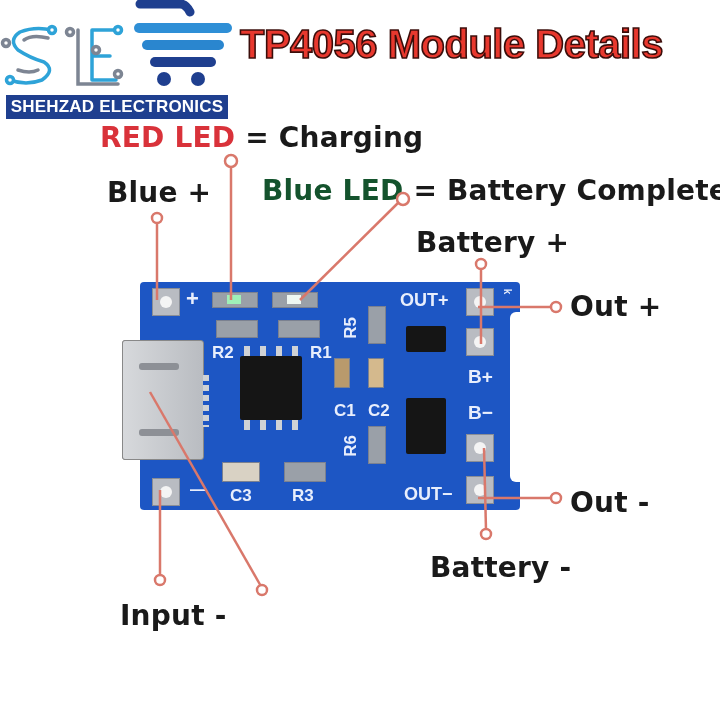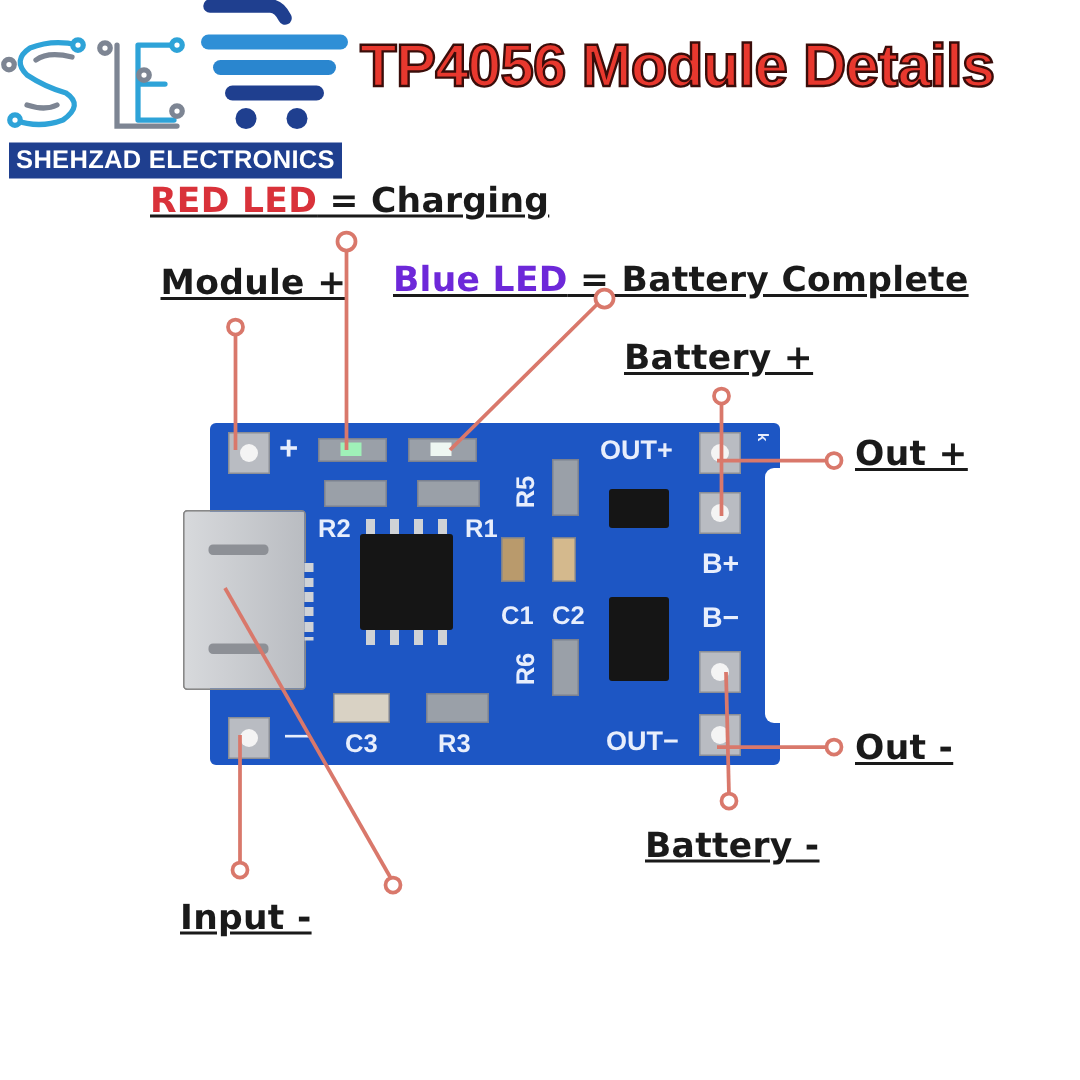--- a/index.html
+++ b/index.html
@@ -1,18 +1,18 @@
 <!DOCTYPE html>
 <html><head>
 <meta charset="utf-8">
 <style>
   html,body{margin:0;padding:0;background:#fff;}
   body{width:720px;height:720px;position:relative;overflow:hidden;font-family:"DejaVu Sans","Liberation Sans",sans-serif;}
   .abs{position:absolute;}
-  .lbl{position:absolute;font-weight:bold;font-size:23px;color:#1a1a1a;white-space:nowrap;letter-spacing:0.2px;text-decoration:underline;}
+  .lbl{position:absolute;font-weight:bold;font-size:28px;color:#1a1a1a;white-space:nowrap;letter-spacing:0.2px;}
   .title{position:absolute;left:240px;top:22px;font-family:"Liberation Sans",sans-serif;font-weight:bold;font-size:40px;color:#e8382e;
     -webkit-text-stroke:1.6px #3a0d0a;letter-spacing:-0.5px;white-space:nowrap;}
   .brand-bar{position:absolute;left:6px;top:95px;width:222px;height:24px;background:#1f3f8f;color:#fff;font-family:"Liberation Sans",sans-serif;
     font-weight:bold;font-size:17px;line-height:24px;text-align:center;letter-spacing:0.2px;}
   .pcb{position:absolute;left:140px;top:282px;width:380px;height:228px;background:#1d56c4;border-radius:4px;}
   .pcb-notch{position:absolute;left:510px;top:312px;width:14px;height:170px;background:#fff;border-radius:6px 0 0 6px;}
   .pad{position:absolute;width:26px;height:26px;background:#b9bcc2;border:1px solid #8a8e96;}
   .pad::after{content:"";position:absolute;left:7px;top:7px;width:12px;height:12px;border-radius:50%;background:#f4f4f4;}
   .silk{position:absolute;color:#e8eefc;font-family:"Liberation Sans",sans-serif;font-weight:bold;font-size:17px;white-space:nowrap;}
   .chip{position:absolute;background:#151515;border-radius:2px;}
@@ -134,23 +134,23 @@
     <circle cx="556" cy="498" r="5"></circle>
     <circle cx="486" cy="534" r="5"></circle>
     <circle cx="160" cy="580" r="5"></circle>
     <circle cx="262" cy="590" r="5"></circle>
   </g>
 </svg>
 
 <div class="lbl" style="left:100px;top:121px">
   <span style="color:#d9323a">RED LED</span><span> = Charging</span>
 </div>
-<div class="lbl" style="left:107px;top:176px">Module +</div>
+<div class="lbl" style="left:107px;top:176px">Blue +</div>
 <div class="lbl" style="left:262px;top:174px">
-  <span style="color:#6d28d9">Blue LED</span><span> = Battery Complete</span>
+  <span style="color:#14532d">Blue LED</span><span> = Battery Complete</span>
 </div>
 <div class="lbl" style="left:416px;top:226px">Battery +</div>
 <div class="lbl" style="left:570px;top:290px">Out +</div>
 <div class="lbl" style="left:570px;top:486px">Out -</div>
 <div class="lbl" style="left:430px;top:551px">Battery -</div>
 <div class="lbl" style="left:120px;top:599px">Input -</div>
 <div class="lbl" style="left:222px;top:599px;text-align:center;width:200px;line-height:36px">
 </div>
 
 </body></html>

